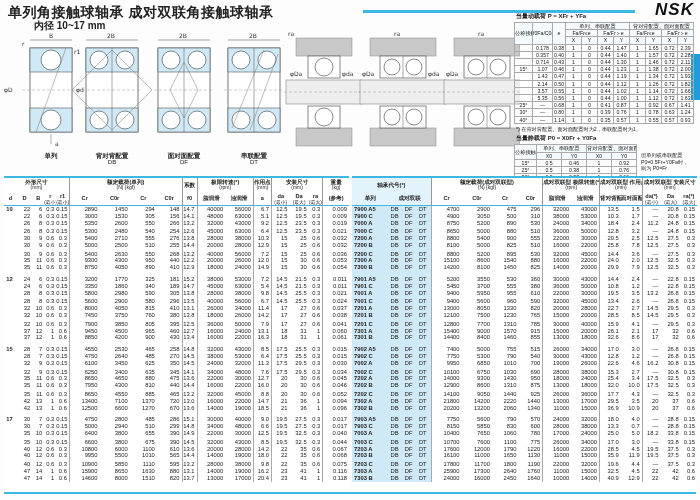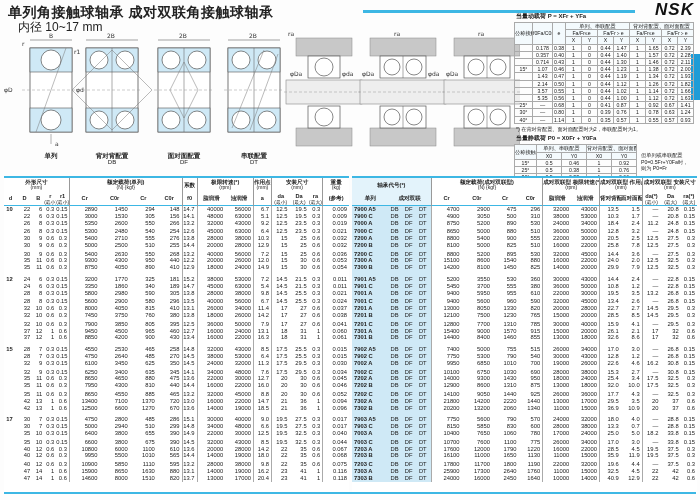--- a/index.html
+++ b/index.html
@@ -1,21 +1,21 @@
 <!DOCTYPE html>
 <html><head>
 <meta charset="utf-8">
 <style>
   html,body{margin:0;padding:0;}
   body{width:700px;height:500px;position:relative;background:#fdfdfd;
        font-family:"Liberation Sans","DejaVu Sans",sans-serif;color:#222;overflow:hidden;}
   .abs{position:absolute;}
   
   .title{left:8px;top:4px;font-size:14px;font-weight:bold;letter-spacing:.5px;}
-  .subtitle{left:18px;top:19px;font-size:12px;font-weight:normal;}
+  .subtitle{left:34px;top:19px;font-size:10px;font-weight:bold;}
   .topline{left:363px;top:10px;width:272px;height:3px;background:#3db7e4;}
   .brand{right:6px;top:0;font-size:17px;font-weight:900;font-style:italic;letter-spacing:1px;color:#111;}
   .edgetab{right:0;top:54px;width:9px;height:46px;background:#1e9cd7;}
   .bottomline{left:4px;top:492px;width:692px;height:2px;background:#3db7e4;}
   
   svg text{font-family:"DejaVu Sans",sans-serif;font-size:6px;fill:#333;}
   .dlab{top:152px;text-align:center;font-size:6.5px;font-weight:bold;line-height:7px;}
   .dlab .code{font-weight:normal;font-size:6px;}
   
   .dynwrap{left:514px;top:12px;width:186px;}

